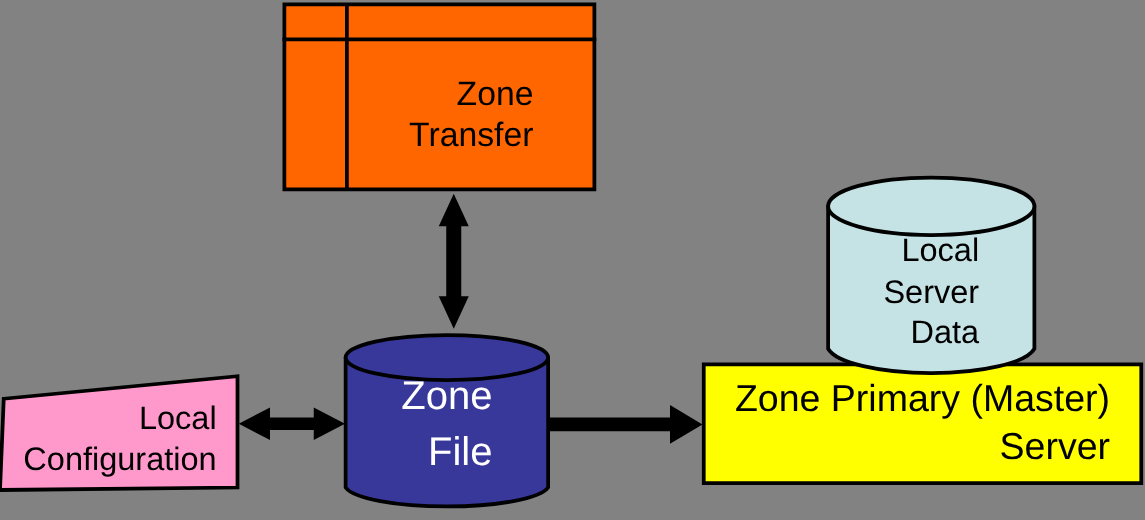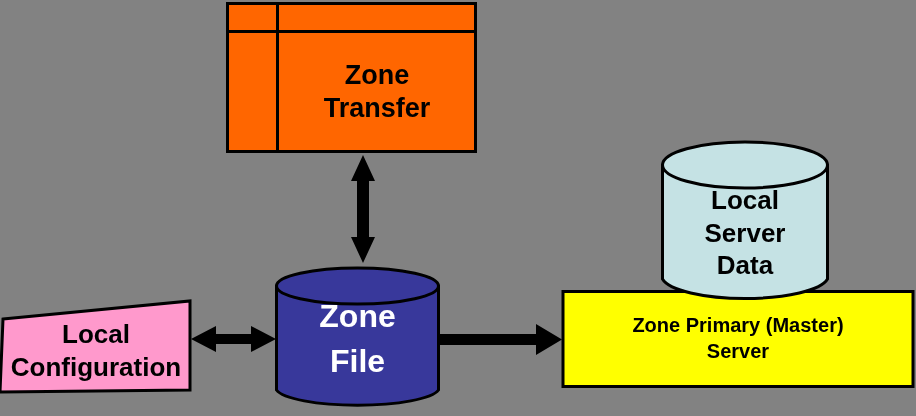--- a/index.html
+++ b/index.html
@@ -18,41 +18,41 @@
   #diagram-svg {
     position: absolute;
     left: 0;
     top: 0;
   }
   .label {
     position: absolute;
     display: flex;
     align-items: center;
     justify-content: center;
-    text-align: center;
-    font-weight: bold;
+    text-align: right;
+    font-weight: normal;
     color: #000000;
     white-space: pre-line;
     pointer-events: none;
   }
   #lbl-zone-transfer {
     left: 277px; top: 31px; width: 200px; height: 122px;
     font-size: 27px; line-height: 1.22;
   }
   #lbl-zone-file {
     left: 275px; top: 278px; width: 165px; height: 122px;
     font-size: 32px; line-height: 1.4; color: #FFFFFF;
   }
   #lbl-local-config {
     left: 0px; top: 307px; width: 192px; height: 88px;
     font-size: 26px; line-height: 1.28;
   }
   #lbl-server {
     left: 562px; top: 290px; width: 352px; height: 98px;
-    font-size: 20px; line-height: 1.28;
+    font-size: 30px; line-height: 1.28;
   }
   #lbl-local-server-data {
     left: 661px; top: 182px; width: 168px; height: 102px;
     font-size: 26px; line-height: 1.25;
   }
 </style>
 </head>
 <body>
 
 <div id="canvas">

